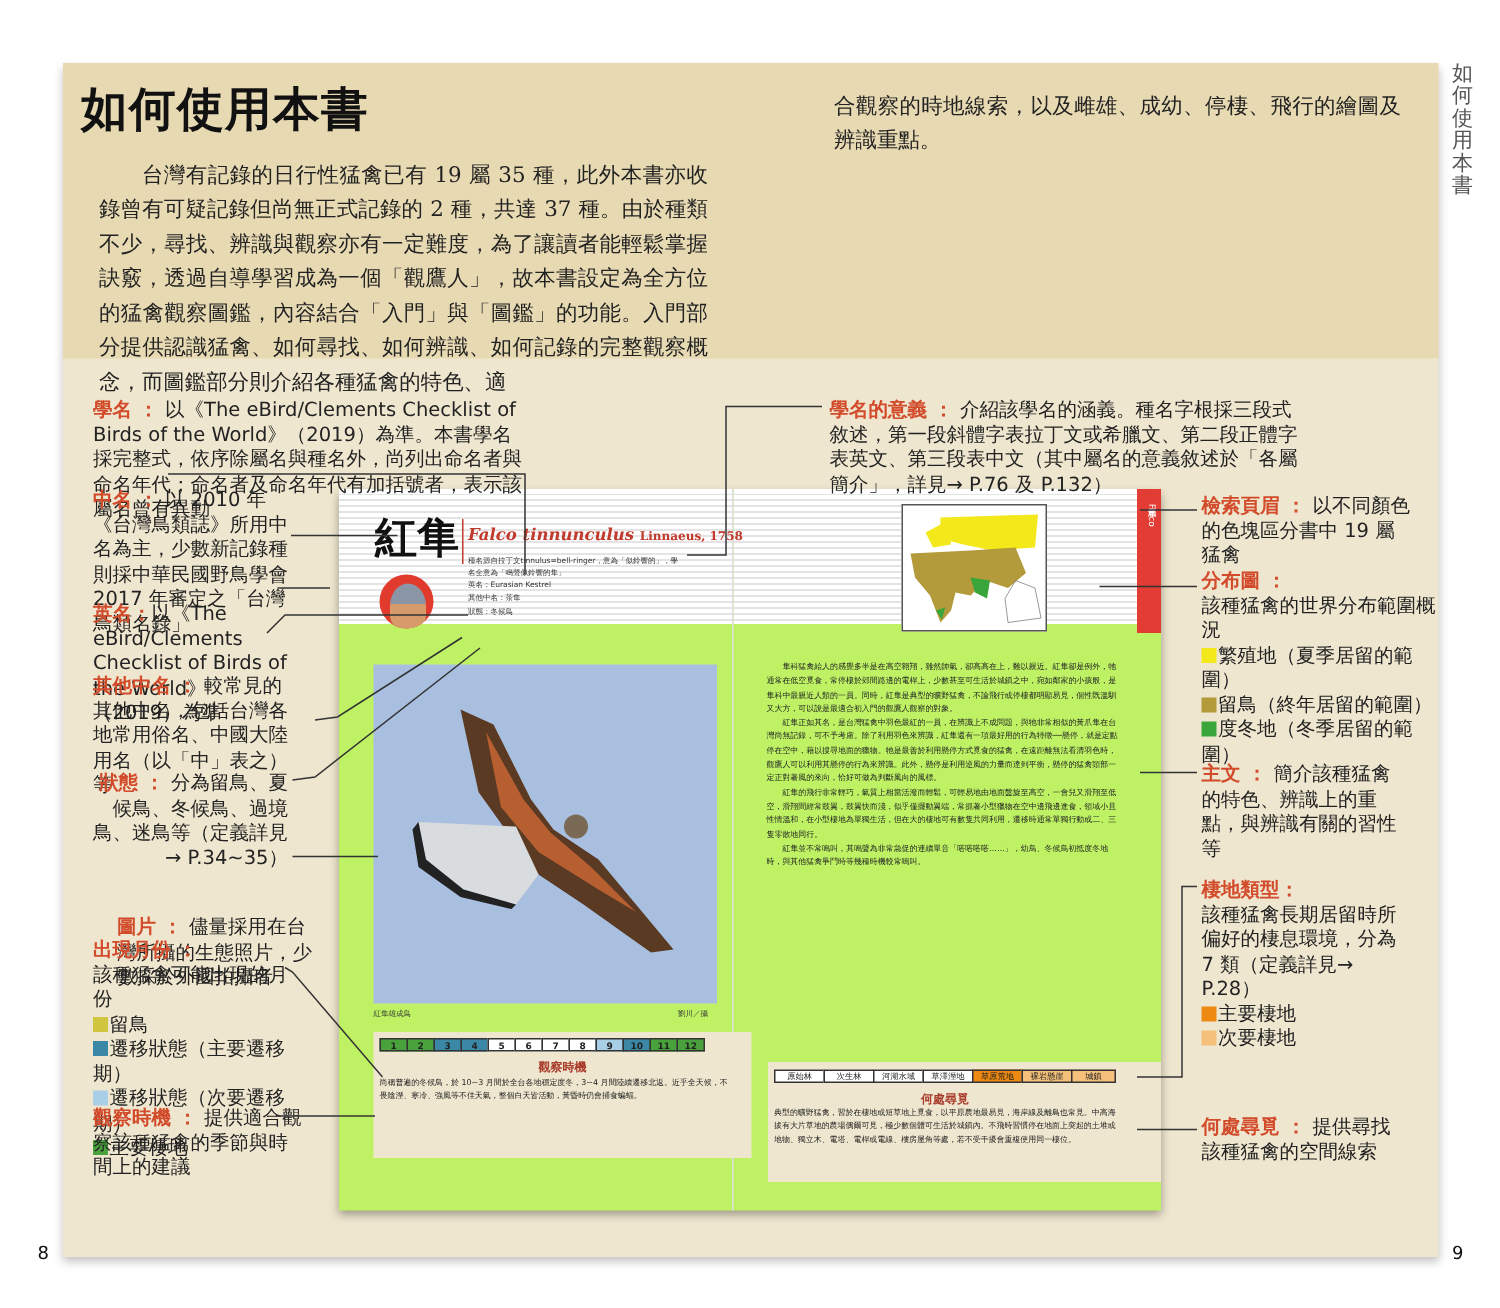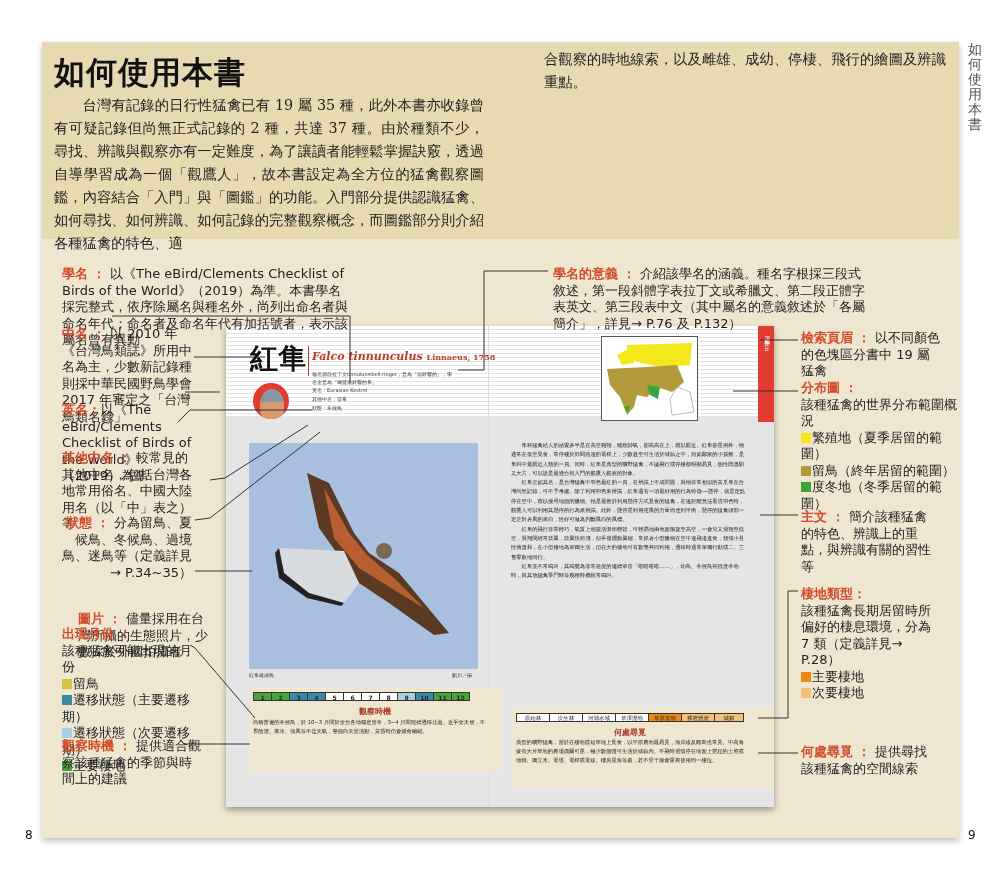--- a/index.html
+++ b/index.html
@@ -5,28 +5,28 @@
   html, body { margin:0; padding:0; }
   body { width:1000px; height:872px; background:#ffffff; position:relative; overflow:hidden;
          font-family:"DejaVu Sans", "Liberation Sans", sans-serif; color:#222; }
   .bg { position:absolute; left:42px; top:42px; width:917px; height:796px; background:#efe6cf;
         box-shadow:0 3px 6px rgba(0,0,0,0.25); }
   .intro { position:absolute; left:42px; top:42px; width:917px; height:197px; background:#e7d9b2; }
   .title { position:absolute; left:54px; top:52px; font-family:"DejaVu Serif", "Liberation Serif", serif;
            font-weight:bold; font-size:31px; letter-spacing:1px; color:#111; }
   .para { position:absolute; font-family:"DejaVu Serif","Liberation Serif",serif; font-size:14.3px;
           line-height:23px; color:#222; text-align:justify; }
-  .para p { margin:0; text-indent:2em; }
+  .para p { margin:12px; text-indent:2em; }
   .para p.noindent { text-indent:0; }
   .side-title { position:absolute; left:968px; top:42px; width:16px; font-size:14px; line-height:15px;
                 color:#555; word-break:break-all; }
   .page-num { position:absolute; top:828px; font-size:12px; color:#111; }
 
   
-  .book { position:absolute; left:226px; top:326px; width:548px; height:481px; background:#e5e5e5;
+  .book { position:absolute; left:226px; top:326px; width:548px; height:481px; background:#bef264;
           box-shadow:0 3px 6px rgba(0,0,0,0.35); }
   .book .spine { position:absolute; left:262px; top:0; width:1px; height:100%; background:#ddd; }
   .stripes { position:absolute; left:0; top:0; height:90px;
              background:repeating-linear-gradient(#fff 0px,#fff 3px,#e4e4e4 3px,#e4e4e4 4px); }
   .bird-name { position:absolute; left:24px; top:14px; font-family:"DejaVu Serif","Liberation Serif",serif;
                font-size:28px; font-weight:bold; color:#111; }
   .name-rule { position:absolute; left:82px; top:20px; width:1px; height:30px; background:#c0392b; }
   .sci-name { position:absolute; left:86px; top:24px; font-family:"DejaVu Serif","Liberation Serif",serif;
               font-style:italic; font-weight:bold; font-size:11px; color:#c0392b; white-space:nowrap; }
   .sci-name .auth { font-style:normal; font-size:8px; }

